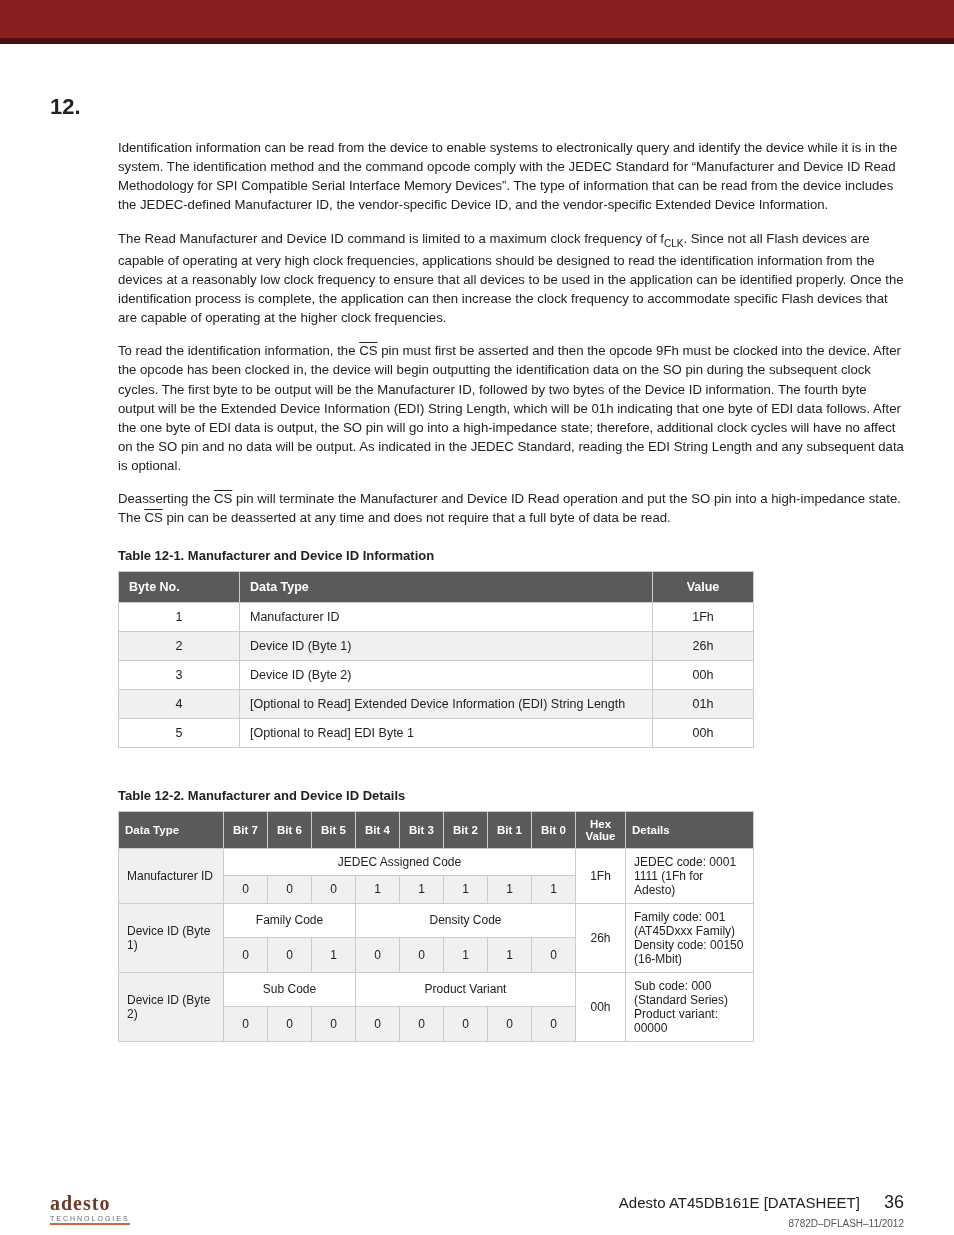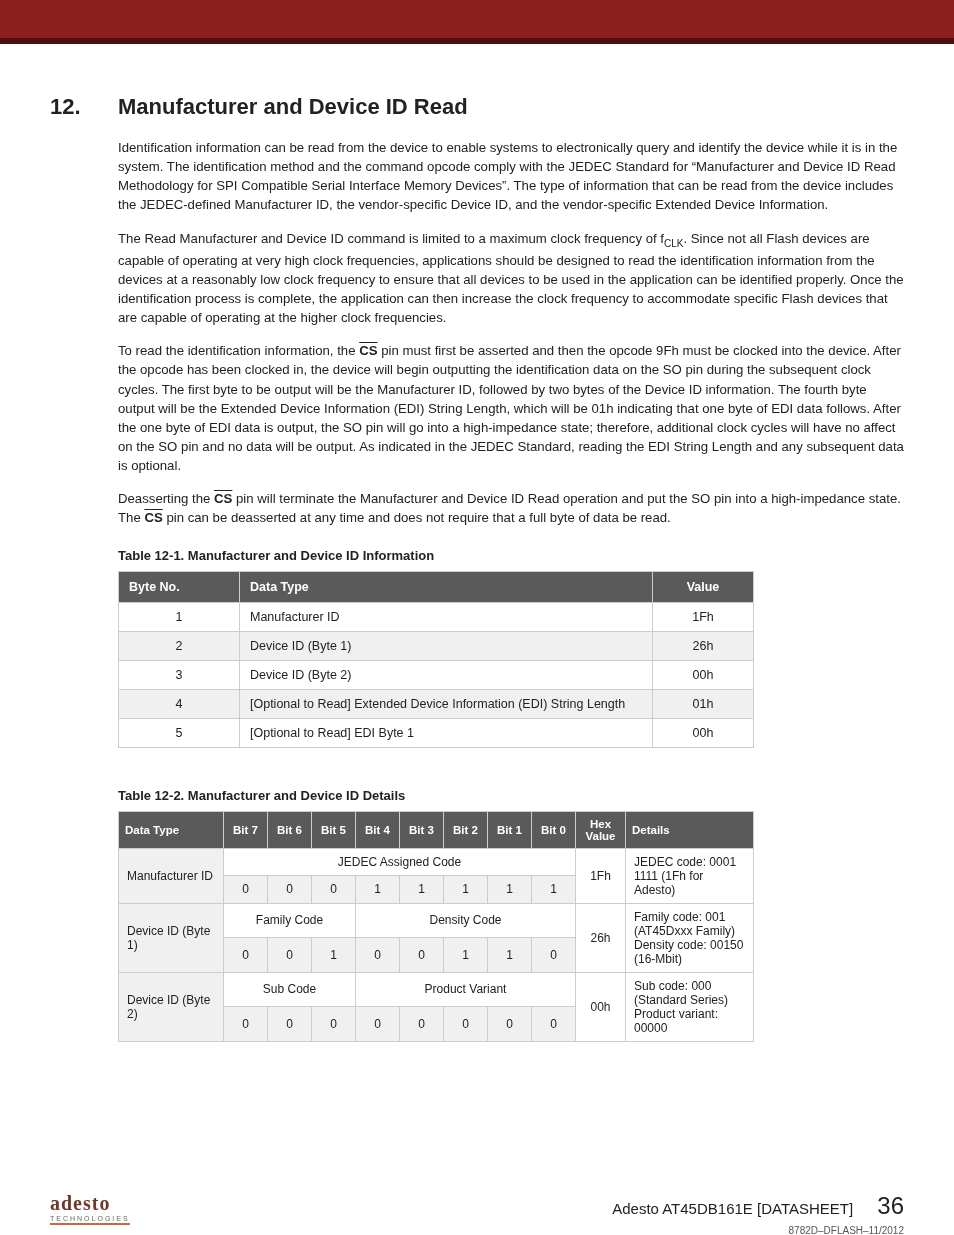--- a/index.html
+++ b/index.html
@@ -31,21 +31,20 @@
   }
   .bodytext {
     font-size: 13.2px;
     line-height: 1.45;
     margin: 0 0 14px 0;
     text-align: left;
     padding-left: 68px;
   }
   .overline {
     text-decoration: overline;
-    font-weight: bold;
   }
   .sub {
     font-size: 10px;
     vertical-align: sub;
   }
   .tbl-caption {
     font-size: 13px;
     font-weight: bold;
     margin: 20px 0 8px 0;
     padding-left: 68px;
@@ -115,34 +114,33 @@
   }
   .foot-right {
     text-align: right;
     font-size: 15px;
   }
   .foot-right .docid {
     font-size: 10px;
     color: #555;
   }
   .foot-right .pgno {
-    font-size: 24px;
+    font-size: 18px;
     margin-left: 20px;
   }
 </style>
 </head>
 <body>
 
 <div class="topbar"></div>
 
 <div class="page">
 
   <h1 class="section-heading">
     <span class="num">12.</span>
-    <span>Manufacturer and Device ID Read</span>
   </h1>
 
   <p class="bodytext">Identification information can be read from the device to enable systems to electronically query and identify the device while it is in the system. The identification method and the command opcode comply with the JEDEC Standard for “Manufacturer and Device ID Read Methodology for SPI Compatible Serial Interface Memory Devices”. The type of information that can be read from the device includes the JEDEC-defined Manufacturer ID, the vendor-specific Device ID, and the vendor-specific Extended Device Information.</p>
 
   <p class="bodytext">
     <span>The Read Manufacturer and Device ID command is limited to a maximum clock frequency of f</span><span class="sub">CLK</span><span>. Since not all Flash devices are capable of operating at very high clock frequencies, applications should be designed to read the identification information from the devices at a reasonably low clock frequency to ensure that all devices to be used in the application can be identified properly. Once the identification process is complete, the application can then increase the clock frequency to accommodate specific Flash devices that are capable of operating at the higher clock frequencies.</span>
   </p>
 
   <p class="bodytext">
     <span>To read the identification information, the </span><span class="overline">CS</span><span> pin must first be asserted and then the opcode 9Fh must be clocked into the device. After the opcode has been clocked in, the device will begin outputting the identification data on the SO pin during the subsequent clock cycles. The first byte to be output will be the Manufacturer ID, followed by two bytes of the Device ID information. The fourth byte output will be the Extended Device Information (EDI) String Length, which will be 01h indicating that one byte of EDI data follows. After the one byte of EDI data is output, the SO pin will go into a high-impedance state; therefore, additional clock cycles will have no affect on the SO pin and no data will be output. As indicated in the JEDEC Standard, reading the EDI String Length and any subsequent data is optional.</span>

